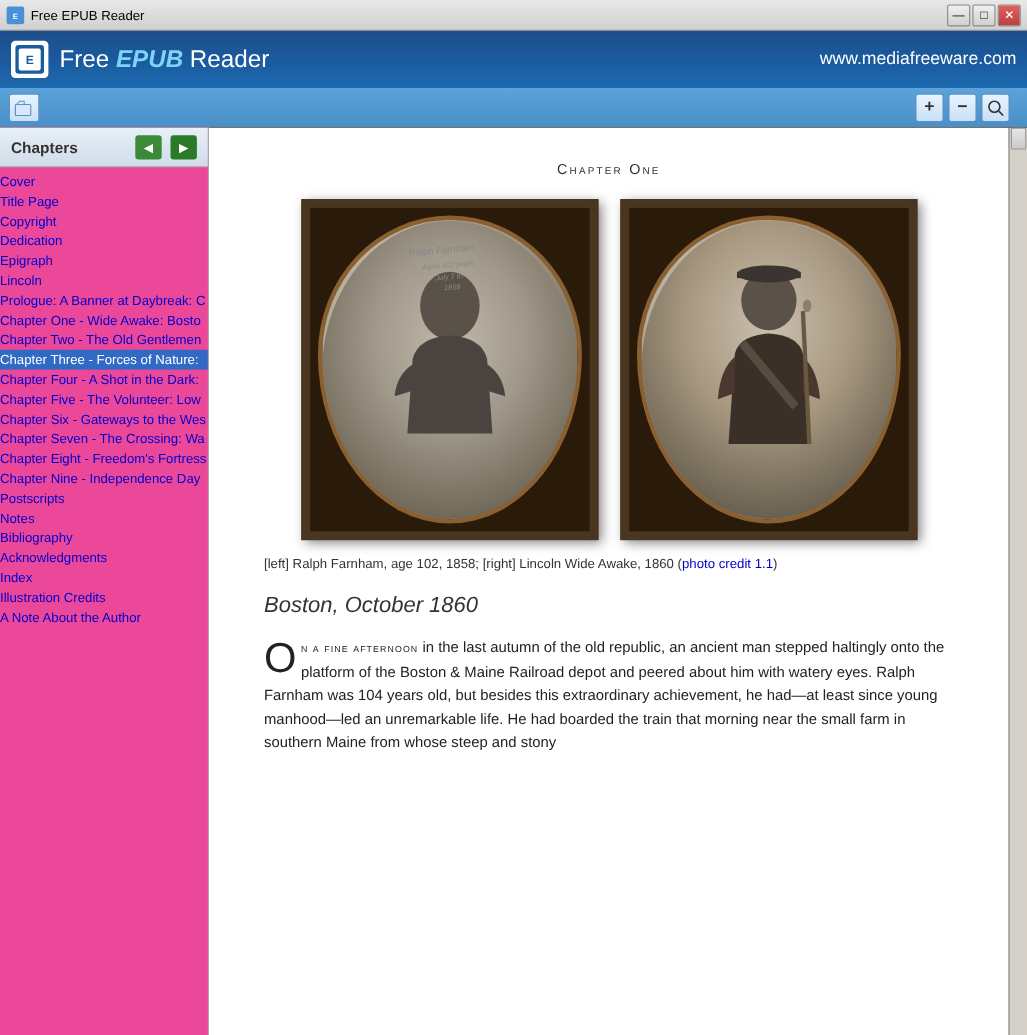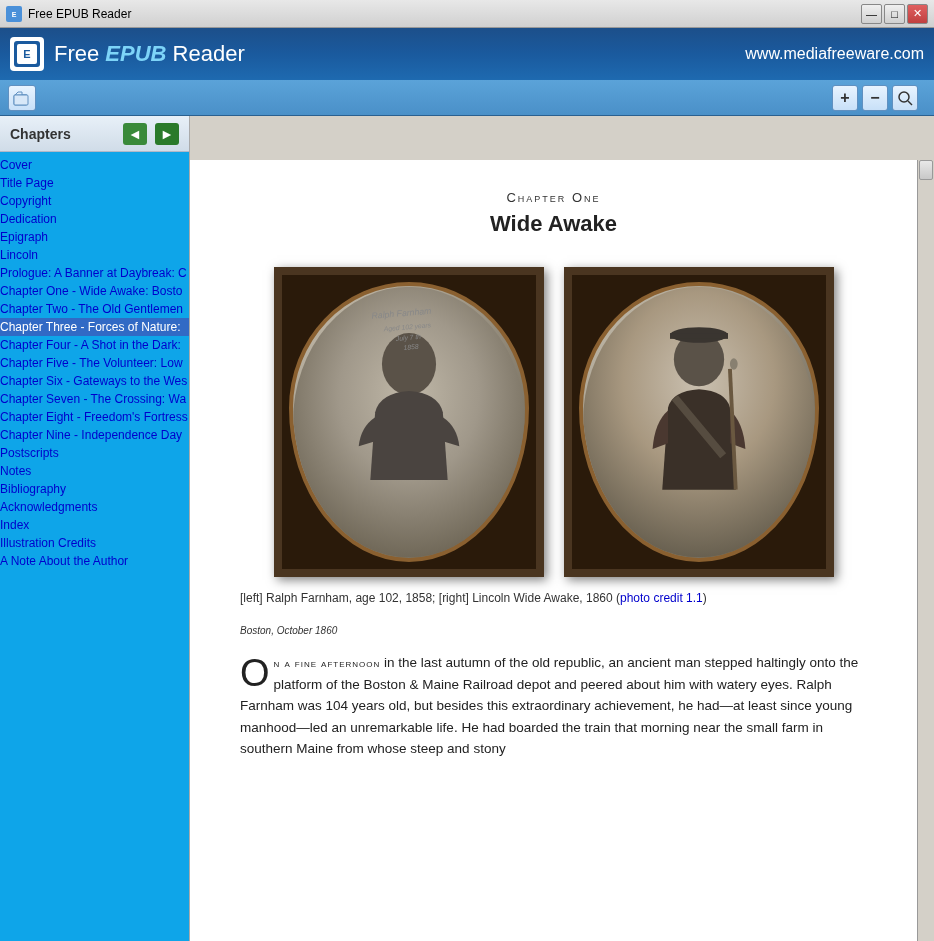--- a/index.html
+++ b/index.html
@@ -112,21 +112,21 @@
 
     
     .main-layout {
       display: flex;
       height: calc(941px - 28px - 52px - 36px);
     }
 
     
     .sidebar {
       width: 190px;
-      background: #0ea5e9;
+      background: #ec4899;
       border-right: 1px solid #aaa;
       display: flex;
       flex-direction: column;
       overflow: hidden;
     }
     .sidebar-header {
       height: 36px;
       background: linear-gradient(to bottom, #e8f0f8, #d0dce8);
       border-bottom: 1px solid #b0b8c8;
       display: flex;
@@ -172,21 +172,20 @@
       color: white;
     }
     .chapter-item.normal { color: #0000cc; }
 
     
     .content-area {
       flex: 1;
       background: #000000;
       position: relative;
       overflow: hidden;
-      margin-top: 44px;
     }
     .scrollbar-track {
       position: absolute;
       right: 0;
       top: 0;
       bottom: 0;
       width: 17px;
       background: #d4d0c8;
       border-left: 1px solid #999;
     }
@@ -284,21 +283,21 @@
       color: #333;
       margin-bottom: 20px;
     }
     .photo-credit {
       color: #0000cc;
       cursor: pointer;
     }
 
     .location-italic {
       font-style: italic;
-      font-size: 10px;
+      font-size: 20px;
       color: #333;
       margin-bottom: 16px;
     }
 
     .body-text {
       font-size: 13.5px;
       line-height: 1.6;
       color: #222;
       text-align: left;
     }
@@ -405,21 +404,20 @@
         <div class="chapter-item normal">Index</div>
         <div class="chapter-item normal">Illustration Credits</div>
         <div class="chapter-item normal">A Note About the Author</div>
       </div>
   </div>
 
   <div class="content-area">
     <div class="page-container">
 
       <div class="chapter-label">Chapter One</div>
-      <div class="chapter-title">Wide Awake</div>
 
 
       <div class="photo-row">
 
         <div class="photo-frame">
           <div class="photo-inner">
             <svg class="portrait-left" viewBox="0 0 240 280" xmlns="http://www.w3.org/2000/svg">
               <defs>
                 <radialGradient id="bgLeft" cx="50%" cy="40%" r="60%">
                   <stop offset="0%" stop-color="#c0b8a8"></stop>

